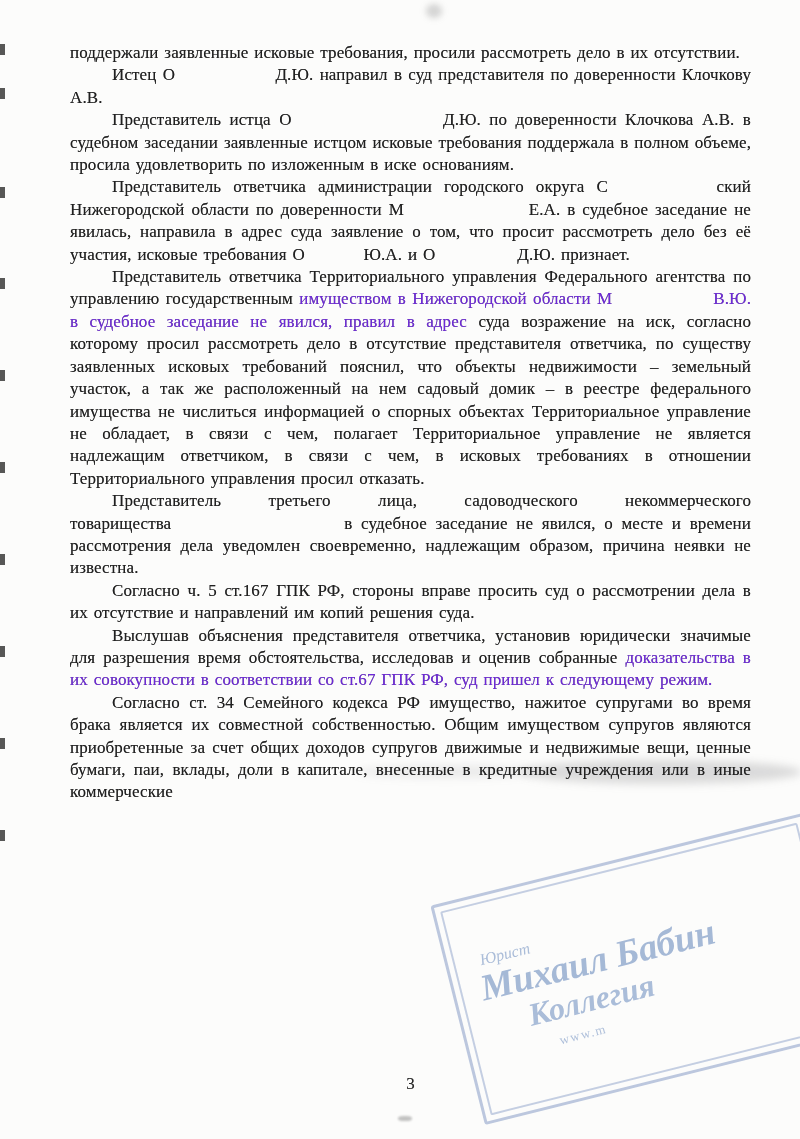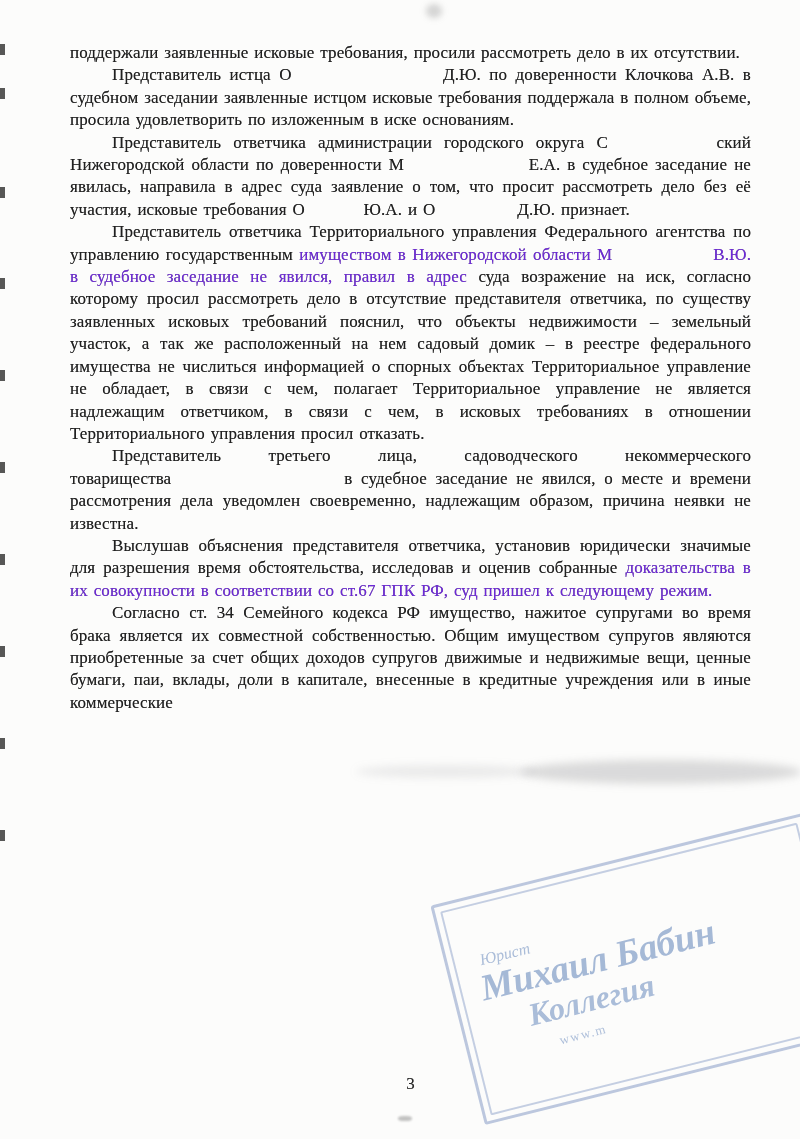--- a/index.html
+++ b/index.html
@@ -111,24 +111,26 @@
   <div class="edge-mark" style="top:278px"></div>
   <div class="edge-mark" style="top:370px"></div>
   <div class="edge-mark" style="top:462px"></div>
   <div class="edge-mark" style="top:554px"></div>
   <div class="edge-mark" style="top:646px"></div>
   <div class="edge-mark" style="top:738px"></div>
   <div class="edge-mark" style="top:830px"></div>
 
   <div class="doc" id="doc-body">
       <p class="para"><span>поддержали заявленные исковые требования, просили рассмотреть дело в их отсутствии.</span></p>
+      <p class="para indent"><span>Истец О&nbsp;&nbsp;&nbsp;&nbsp;&nbsp;&nbsp;&nbsp;&nbsp;&nbsp;&nbsp;&nbsp;&nbsp;&nbsp;&nbsp;&nbsp;&nbsp;Д.Ю. направил в суд представителя по доверенности Клочкову А.В.</span></p>
       <p class="para indent"><span>Представитель истца О&nbsp;&nbsp;&nbsp;&nbsp;&nbsp;&nbsp;&nbsp;&nbsp;&nbsp;&nbsp;&nbsp;&nbsp;&nbsp;&nbsp;&nbsp;&nbsp;&nbsp;&nbsp;Д.Ю. по доверенности Клочкова А.В. в судебном заседании заявленные истцом исковые требования поддержала в полном объеме, просила удовлетворить по изложенным в иске основаниям.</span></p>
       <p class="para indent"><span>Представитель ответчика администрации городского округа С&nbsp;&nbsp;&nbsp;&nbsp;&nbsp;&nbsp;&nbsp;&nbsp;&nbsp;ский Нижегородской области по доверенности М&nbsp;&nbsp;&nbsp;&nbsp;&nbsp;&nbsp;&nbsp;&nbsp;&nbsp;&nbsp;&nbsp;&nbsp;&nbsp;&nbsp;&nbsp;&nbsp;&nbsp;&nbsp;Е.А. в судебное заседание не явилась, направила в адрес суда заявление о том, что просит рассмотреть дело без её участия, исковые требования О&nbsp;&nbsp;&nbsp;&nbsp;&nbsp;&nbsp;&nbsp;&nbsp;&nbsp;&nbsp;Ю.А. и О&nbsp;&nbsp;&nbsp;&nbsp;&nbsp;&nbsp;&nbsp;&nbsp;&nbsp;&nbsp;&nbsp;&nbsp;&nbsp;&nbsp;Д.Ю. признает.</span></p>
       <p class="para indent"><span>Представитель ответчика Территориального управления Федерального агентства по управлению государственным </span><span class="bold-run">имуществом в Нижегородской области М&nbsp;&nbsp;&nbsp;&nbsp;&nbsp;&nbsp;&nbsp;&nbsp;&nbsp;&nbsp;&nbsp;&nbsp;&nbsp;&nbsp;&nbsp;&nbsp;В.Ю. в судебное заседание не явился, правил в адрес </span><span>суда возражение на иск, согласно которому просил рассмотреть дело в отсутствие представителя ответчика, по существу заявленных исковых требований пояснил, что объекты недвижимости – земельный участок, а так же расположенный на нем садовый домик – в реестре федерального имущества не числиться информацией о спорных объектах Территориальное управление не обладает, в связи с чем, полагает Территориальное управление не является надлежащим ответчиком, в связи с чем, в исковых требованиях в отношении Территориального управления просил отказать.</span></p>
       <p class="para indent"><span>Представитель третьего лица, садоводческого некоммерческого товарищества&nbsp;&nbsp;&nbsp;&nbsp;&nbsp;&nbsp;&nbsp;&nbsp;&nbsp;&nbsp;&nbsp;&nbsp;&nbsp;&nbsp;&nbsp;&nbsp;&nbsp;&nbsp;&nbsp;&nbsp;в судебное заседание не явился, о месте и времени рассмотрения дела уведомлен своевременно, надлежащим образом, причина неявки не известна.</span></p>
+      <p class="para indent"><span>Согласно ч. 5 ст.167 ГПК РФ, стороны вправе просить суд о рассмотрении дела в их отсутствие и направлений им копий решения суда.</span></p>
       <p class="para indent"><span>Выслушав объяснения представителя ответчика, установив юридически значимые для разрешения время обстоятельства, исследовав и оценив собранные </span><span class="bold-run">доказательства в их совокупности в соответствии со ст.67 ГПК РФ, суд пришел к следующему режим.</span></p>
       <p class="para indent"><span>Согласно ст. 34 Семейного кодекса РФ имущество, нажитое супругами во время брака является их совместной собственностью. Общим имуществом супругов являются приобретенные за счет общих доходов супругов движимые и недвижимые вещи, ценные бумаги, паи, вклады, доли в капитале, внесенные в кредитные учреждения или в иные коммерческие</span></p>
     </div>
 
   <div class="watermark">
     <div class="wm-inner">
       <div class="wm-small">Юрист</div>
       <div class="wm-big">Михаил Бабин</div>
       <div class="wm-big2">Коллегия</div>
       <div class="wm-url">www.m</div>

